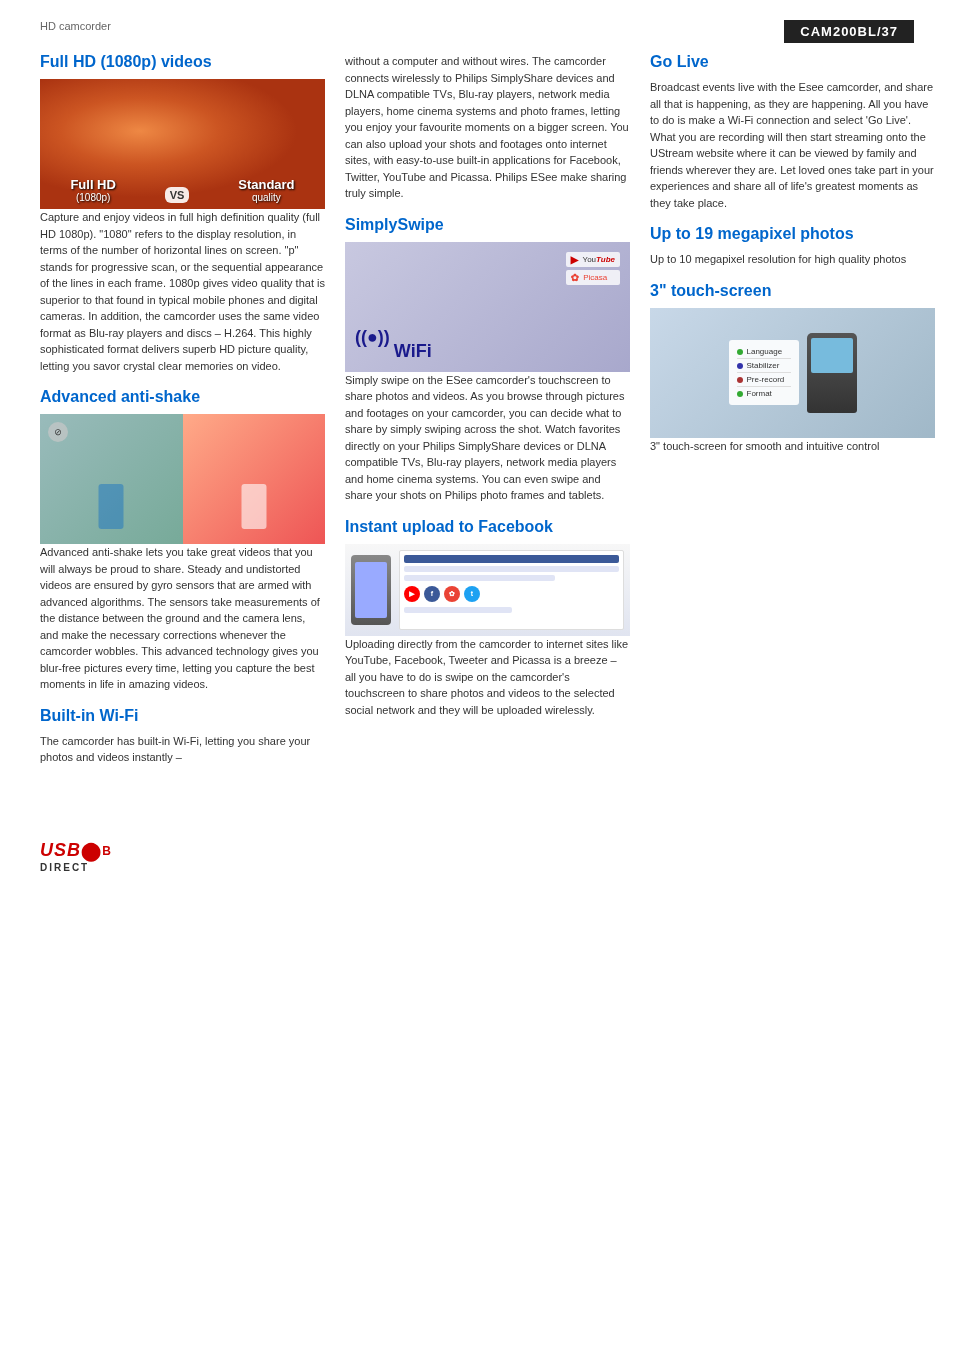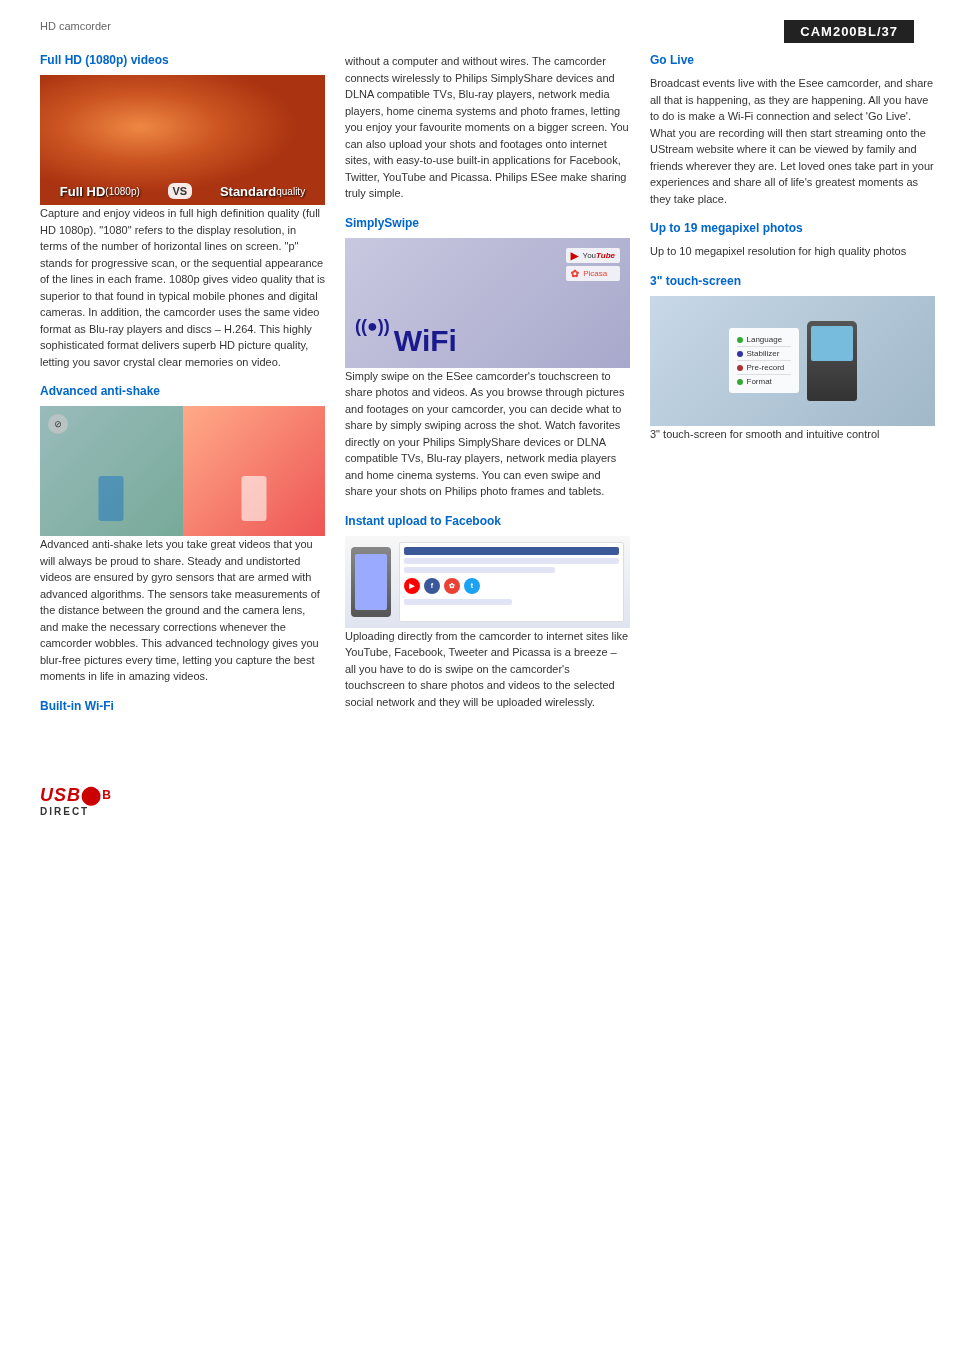--- a/index.html
+++ b/index.html
@@ -41,34 +41,34 @@
       color: #333;
       margin-bottom: 20px;
       font-family: Arial, Helvetica, sans-serif;
     }
     .content-grid {
       display: grid;
       grid-template-columns: 285px 285px 285px;
       gap: 0 20px;
     }
     .section-title {
-      font-size: 12px;
+      font-size: 16px;
       font-weight: bold;
       color: #0066cc;
       margin-bottom: 8px;
     }
     .section-body {
       font-size: 11px;
       line-height: 1.5;
       color: #333;
       margin-bottom: 14px;
     }
     .img-label-box {
       display: flex;
-      flex-direction: row;
+      flex-direction: column;
       align-items: center;
     }
     .img-label-large {
       font-size: 13px;
       font-weight: bold;
       color: #fff;
       text-shadow: 1px 1px 2px #000;
     }
     .img-label-sub {
       font-size: 10px;
@@ -293,21 +293,21 @@
       width: 100%;
       height: 130px;
       background: linear-gradient(135deg, #c8c8e0, #a8a8cc);
       display: flex;
       flex-direction: column;
       justify-content: space-between;
       padding: 10px;
       position: relative;
     }
     .simply-wifi {
-      font-size: 30px;
+      font-size: 18px;
       font-weight: bold;
       color: #1a1a8c;
       margin-top: 28px;
     }
     .simply-social {
       display: flex;
       flex-direction: column;
       gap: 3px;
       align-self: flex-end;
     }
@@ -365,20 +365,21 @@
           </div>
           <div class="antishake-half sharp">
             <div style="position:absolute;bottom:15px;left:50%;transform:translateX(-50%);width:25px;height:45px;background:rgba(255,255,255,0.6);border-radius:3px;"></div>
           </div>
         </div>
         <div class="section-body">Advanced anti-shake lets you take great videos that you will always be proud to share. Steady and undistorted videos are ensured by gyro sensors that are armed with advanced algorithms. The sensors take measurements of the distance between the ground and the camera lens, and make the necessary corrections whenever the camcorder wobbles. This advanced technology gives you blur-free pictures every time, letting you capture the best moments in life in amazing videos.</div>
       </div>
 
       <div>
         <div class="section-title">Built-in Wi-Fi</div>
+        <div class="section-body">The camcorder has built-in Wi-Fi, letting you share your photos and videos instantly –</div>
       </div>
     </div>
 
     <div class="col-mid">
 
       <div>
         <div class="section-body">without a computer and without wires. The camcorder connects wirelessly to Philips SimplyShare devices and DLNA compatible TVs, Blu-ray players, network media players, home cinema systems and photo frames, letting you enjoy your favourite moments on a bigger screen. You can also upload your shots and footages onto internet sites, with easy-to-use built-in applications for Facebook, Twitter, YouTube and Picassa. Philips ESee make sharing truly simple.</div>
       </div>
 
       <div>

